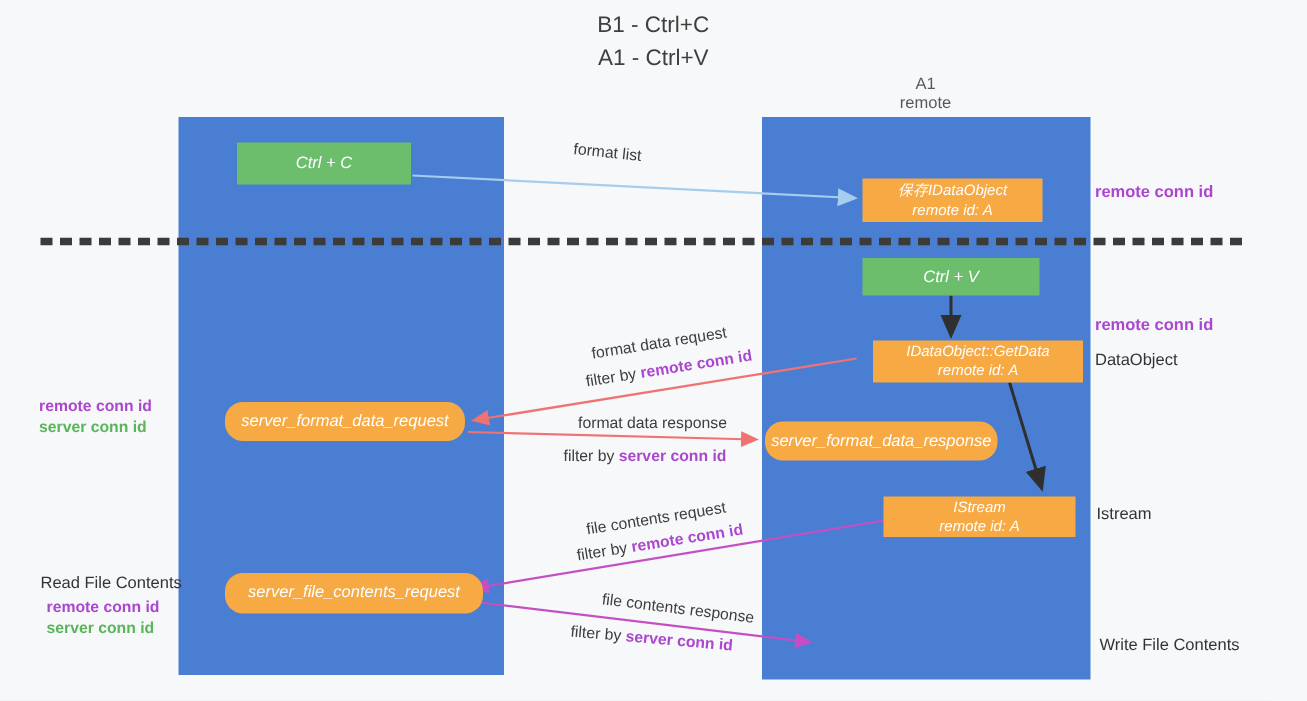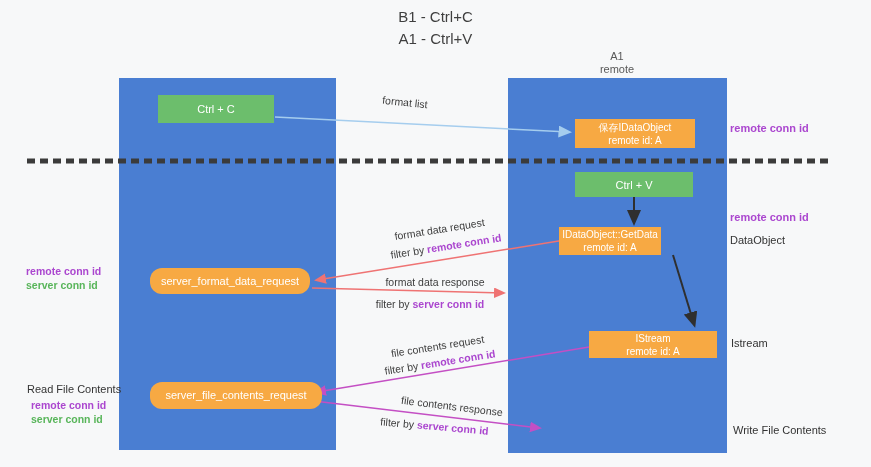--- a/index.html
+++ b/index.html
@@ -8,21 +8,21 @@
     position: relative; width: 871px; height: 467px;
     background: #f7f8f9; overflow: hidden;
     font-family: "Liberation Sans", sans-serif;
   }
   .abs { position: absolute; }
   .lane { background: #4a7ed2; }
   .title { left: 0; right: 0; top: 6px; text-align: center;
     font-size: 15px; line-height: 22px; color: #3f3f3f; }
   .lane-header { text-align: center; font-size: 11px; line-height: 13px; color: #595959; }
   .node { color: #fff; display: flex; flex-direction: column;
-    align-items: center; justify-content: center; text-align: center; }
+    align-items: center; justify-content: center; text-align: center; font-style: italic; }
   .node.green { background: #6cbe6c; font-size: 11px; }
   .node.orange { background: #f7a943; font-size: 10px; line-height: 13px; }
   .node.orange.single { font-size: 11px; border-radius: 12px; }
   .alabel { font-size: 10.5px; color: #3d3d3d; text-align: center; white-space: nowrap; }
   .purple { color: #ab47cf; font-weight: bold; }
   .greenlbl { color: #58b55a; font-weight: bold; }
   .sidelbl { font-size: 10.5px; white-space: nowrap; }
   .blacklbl { font-size: 11px; color: #333; white-space: nowrap; }
   svg.overlay { position: absolute; left: 0; top: 0; pointer-events: none; }
 </style>
@@ -87,29 +87,32 @@
 
   <div class="abs node orange" style="left:575px; top:119px; width:120px; height:29px;">
     <span>保存IDataObject</span>
     <span>remote id: A</span>
   </div>
 
   <div class="abs node green" style="left:575px; top:172px; width:118px; height:25px;">
     <span>Ctrl + V</span>
   </div>
 
-  <div class="abs node orange" style="left:559px; top:227px; width:102px; height:28px;">
+  <div class="abs node orange" style="left:582px; top:227px; width:140px; height:28px;">
     <span>IDataObject::GetData</span>
     <span>remote id: A</span>
   </div>
 
   <div class="abs node orange single" style="left:150px; top:268px; width:160px; height:26px;">
     <span>server_format_data_request</span>
   </div>
 
+  <div class="abs node orange single" style="left:510px; top:281px; width:155px; height:26px;">
+    <span>server_format_data_response</span>
+  </div>
 
   <div class="abs node orange" style="left:589px; top:331px; width:128px; height:27px;">
     <span>IStream</span>
     <span>remote id: A</span>
   </div>
 
   <div class="abs node orange single" style="left:150px; top:382px; width:172px; height:27px;">
     <span>server_file_contents_request</span>
   </div>
 

